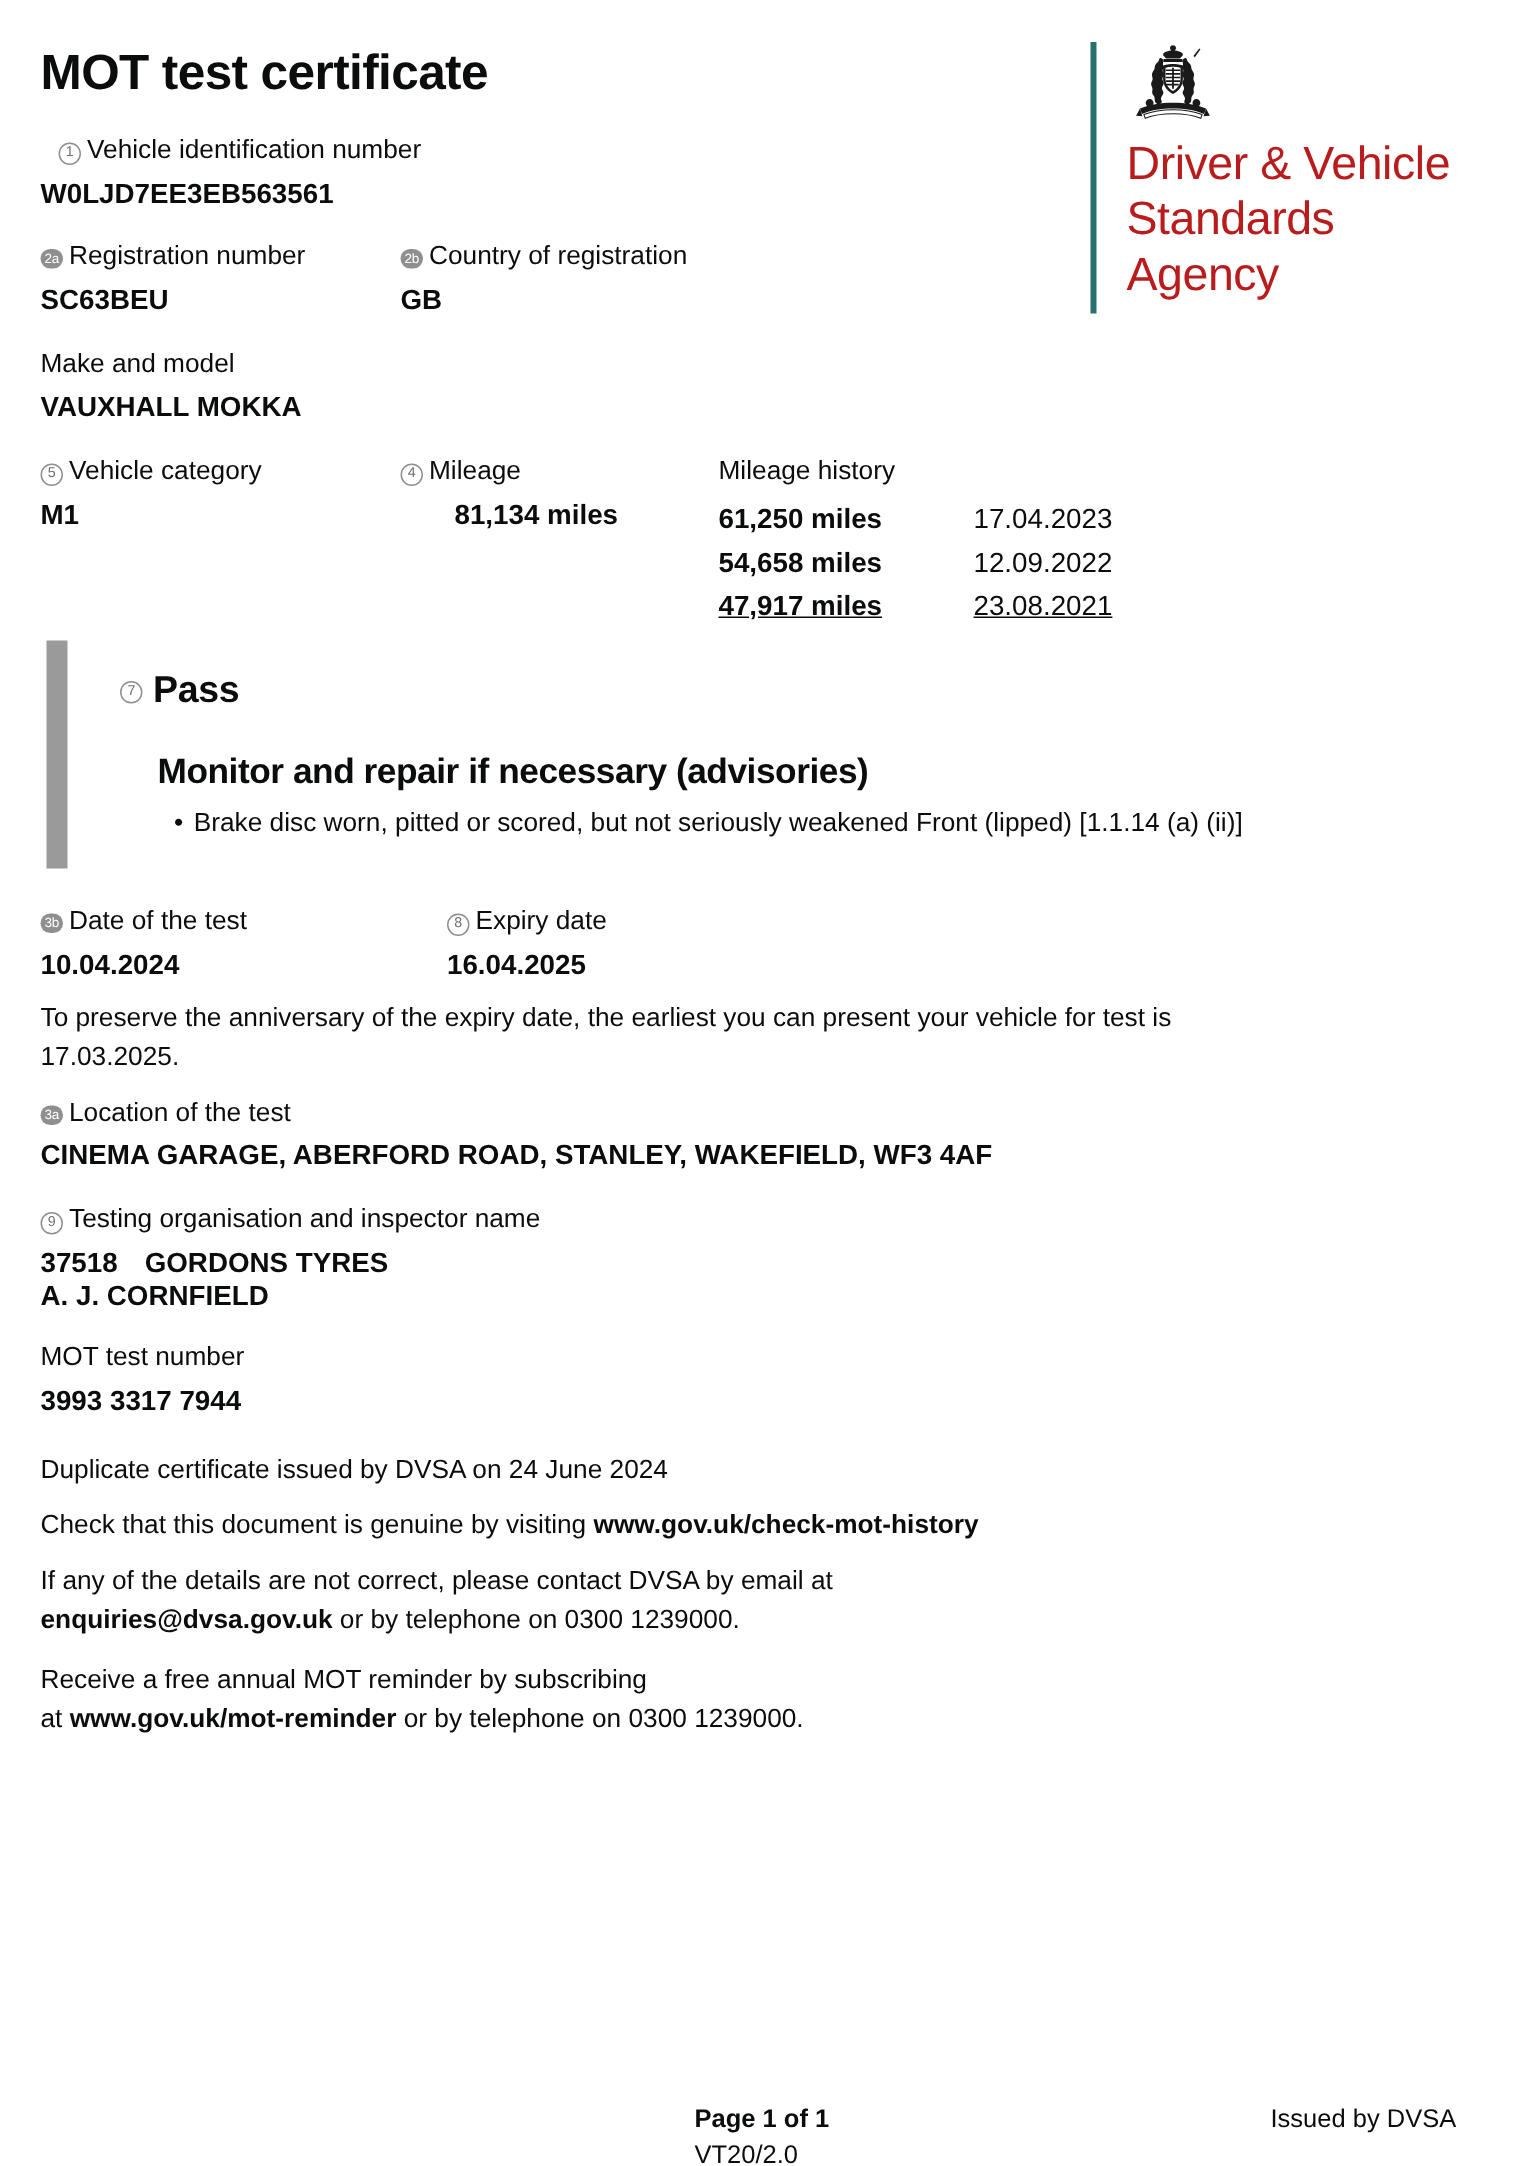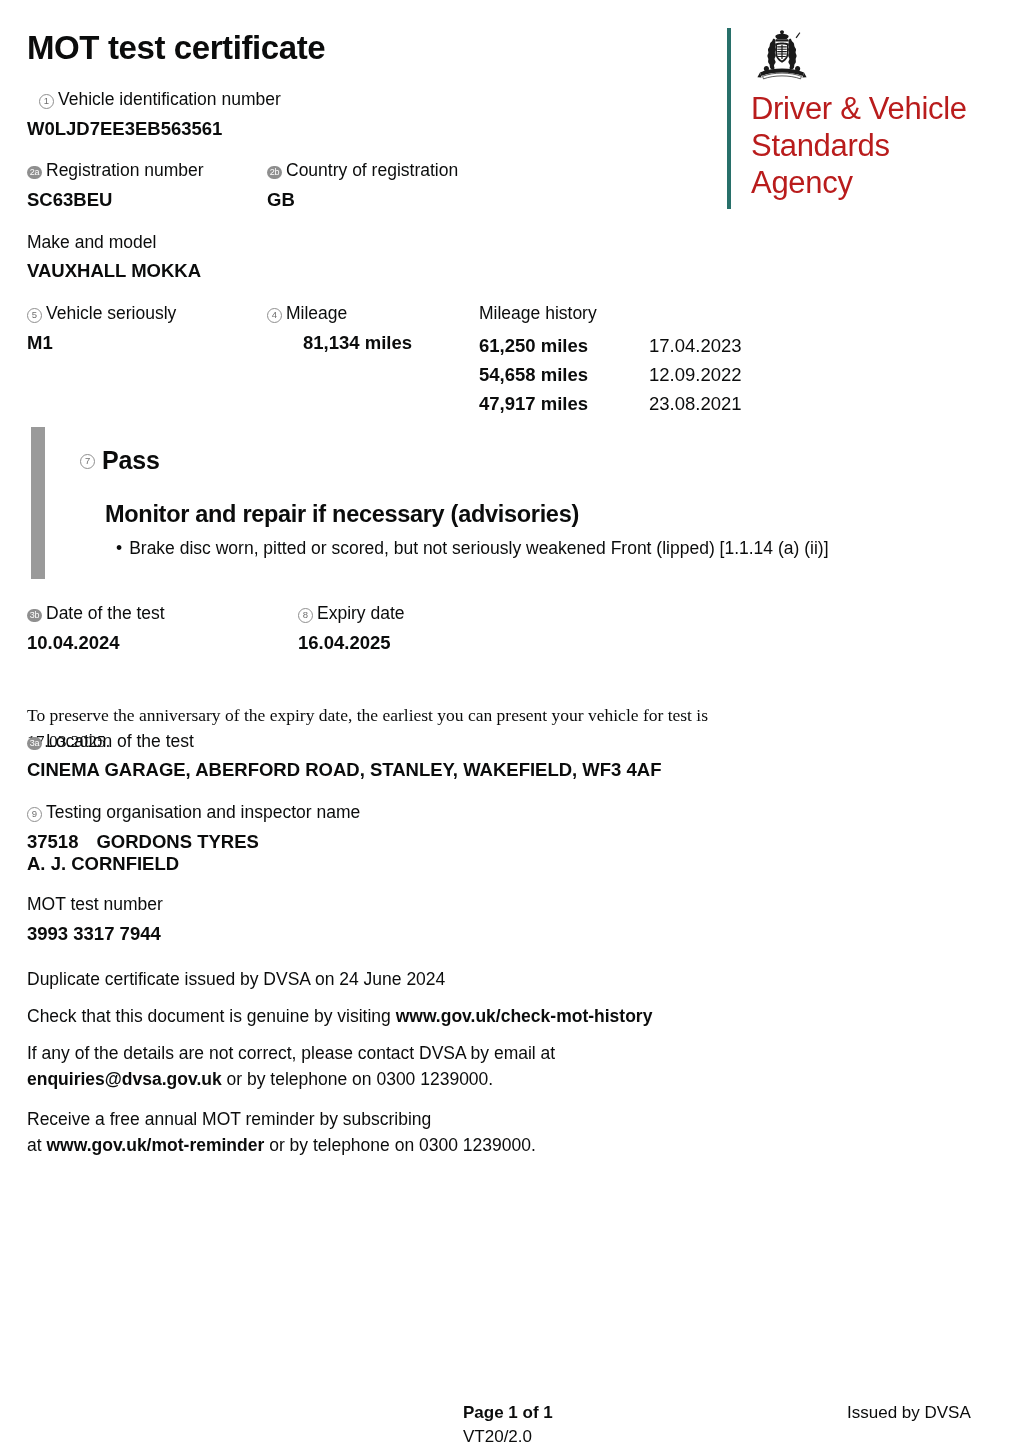--- a/index.html
+++ b/index.html
@@ -244,41 +244,41 @@
 
   <div class="abs field-label" style="left:267px; top:159px;">
     <span class="marker filled">2b</span><span>Country of registration</span>
   </div>
   <div class="abs field-value" style="left:267px; top:188px; font-size:18.5px;">GB</div>
 
   <div class="abs field-label" style="left:27px; top:231px;">Make and model</div>
   <div class="abs field-value" style="left:27px; top:259px; font-size:18.5px;">VAUXHALL MOKKA</div>
 
   <div class="abs field-label" style="left:27px; top:302px;">
-    <span class="marker outline">5</span><span>Vehicle seriously</span>
+    <span class="marker outline">5</span><span>Vehicle category</span>
   </div>
   <div class="abs field-value" style="left:27px; top:331px; font-size:18.5px;">M1</div>
 
   <div class="abs field-label" style="left:267px; top:302px;">
     <span class="marker outline">4</span><span>Mileage</span>
   </div>
   <div class="abs field-value" style="left:267px; top:331px; font-size:18.5px;margin-left:36px;">81,134 miles</div>
 
   <div class="abs field-label" style="left:479px; top:302px;">Mileage history</div>
 
   <div class="abs" style="left:479px; top:331px;">
     <div style="display:flex; align-items:baseline;">
       <div class="field-value" style="width:170px; font-size:18.5px; line-height:29px;">61,250 miles</div>
       <div class="field-label" style="font-size:18.5px; line-height:29px;">17.04.2023</div>
     </div>
     <div style="display:flex; align-items:baseline;">
       <div class="field-value" style="width:170px; font-size:18.5px; line-height:29px;">54,658 miles</div>
       <div class="field-label" style="font-size:18.5px; line-height:29px;">12.09.2022</div>
     </div>
-    <div style="display:flex; align-items:flex-start;">
+    <div style="display:flex; align-items:flex-start;text-decoration:underline;">
       <div class="field-value" style="width:170px; font-size:18.5px; line-height:29px;">47,917 miles</div>
       <div class="field-label" style="font-size:18.5px; line-height:29px;">23.08.2021</div>
     </div>
   </div>
 
   <div class="result-band">
     <div class="result-bar"></div>
     <div class="result-outcome">
       <span class="marker outline">7</span><span>Pass</span>
     </div>
@@ -291,21 +291,21 @@
   <div class="abs field-label" style="left:27px; top:602px;">
     <span class="marker filled">3b</span><span>Date of the test</span>
   </div>
   <div class="abs field-value" style="left:27px; top:631px; font-size:18.5px;">10.04.2024</div>
 
   <div class="abs field-label" style="left:298px; top:602px;">
     <span class="marker outline">8</span><span>Expiry date</span>
   </div>
   <div class="abs field-value" style="left:298px; top:631px; font-size:18.5px;">16.04.2025</div>
 
-  <div class="abs para" style="left:27px; top:702px; width:950px;font-family:Liberation Serif, serif;">
+  <div class="abs para" style="left:27px; top:665px; width:950px;">
     <span>To preserve the anniversary of the expiry date, the earliest you can present your vehicle for test is</span><br>
     <span>17.03.2025.</span>
   </div>
 
   <div class="abs field-label" style="left:27px; top:730px;">
     <span class="marker filled">3a</span><span>Location of the test</span>
   </div>
   <div class="abs field-value" style="left:27px; top:758px; font-size:18.5px;">CINEMA GARAGE, ABERFORD ROAD, STANLEY, WAKEFIELD, WF3 4AF</div>
 
   <div class="abs field-label" style="left:27px; top:801px;">

